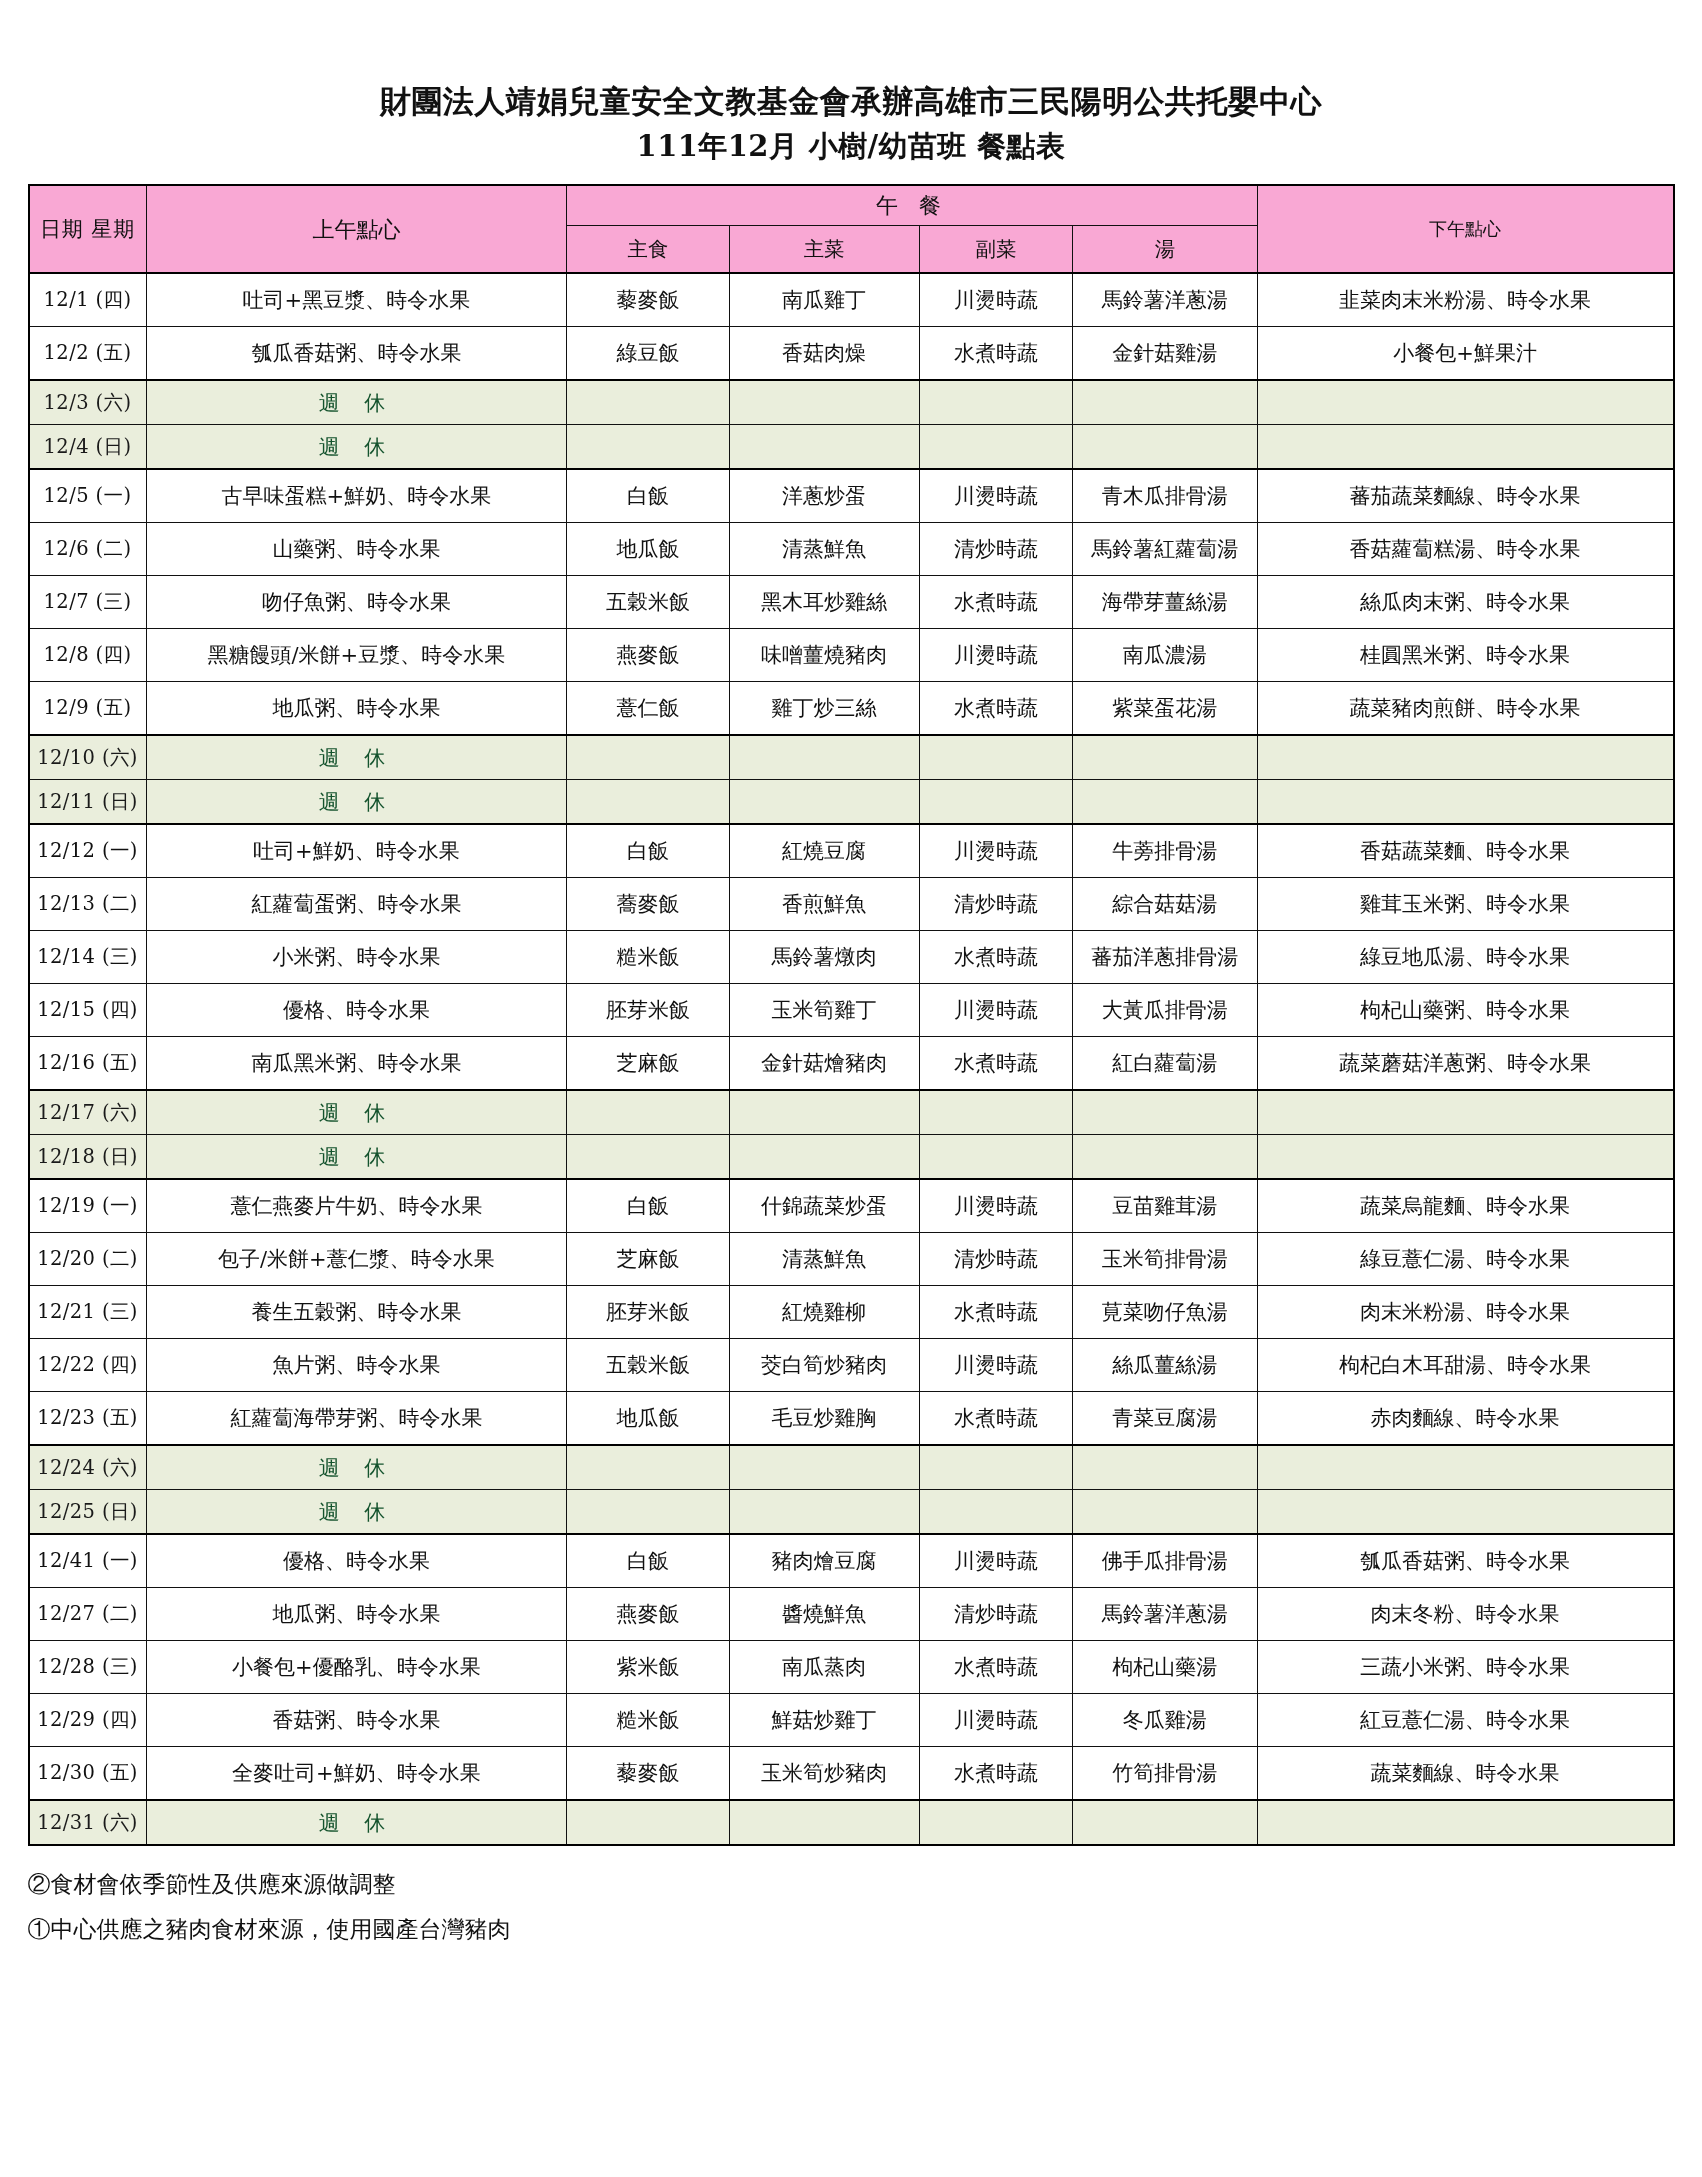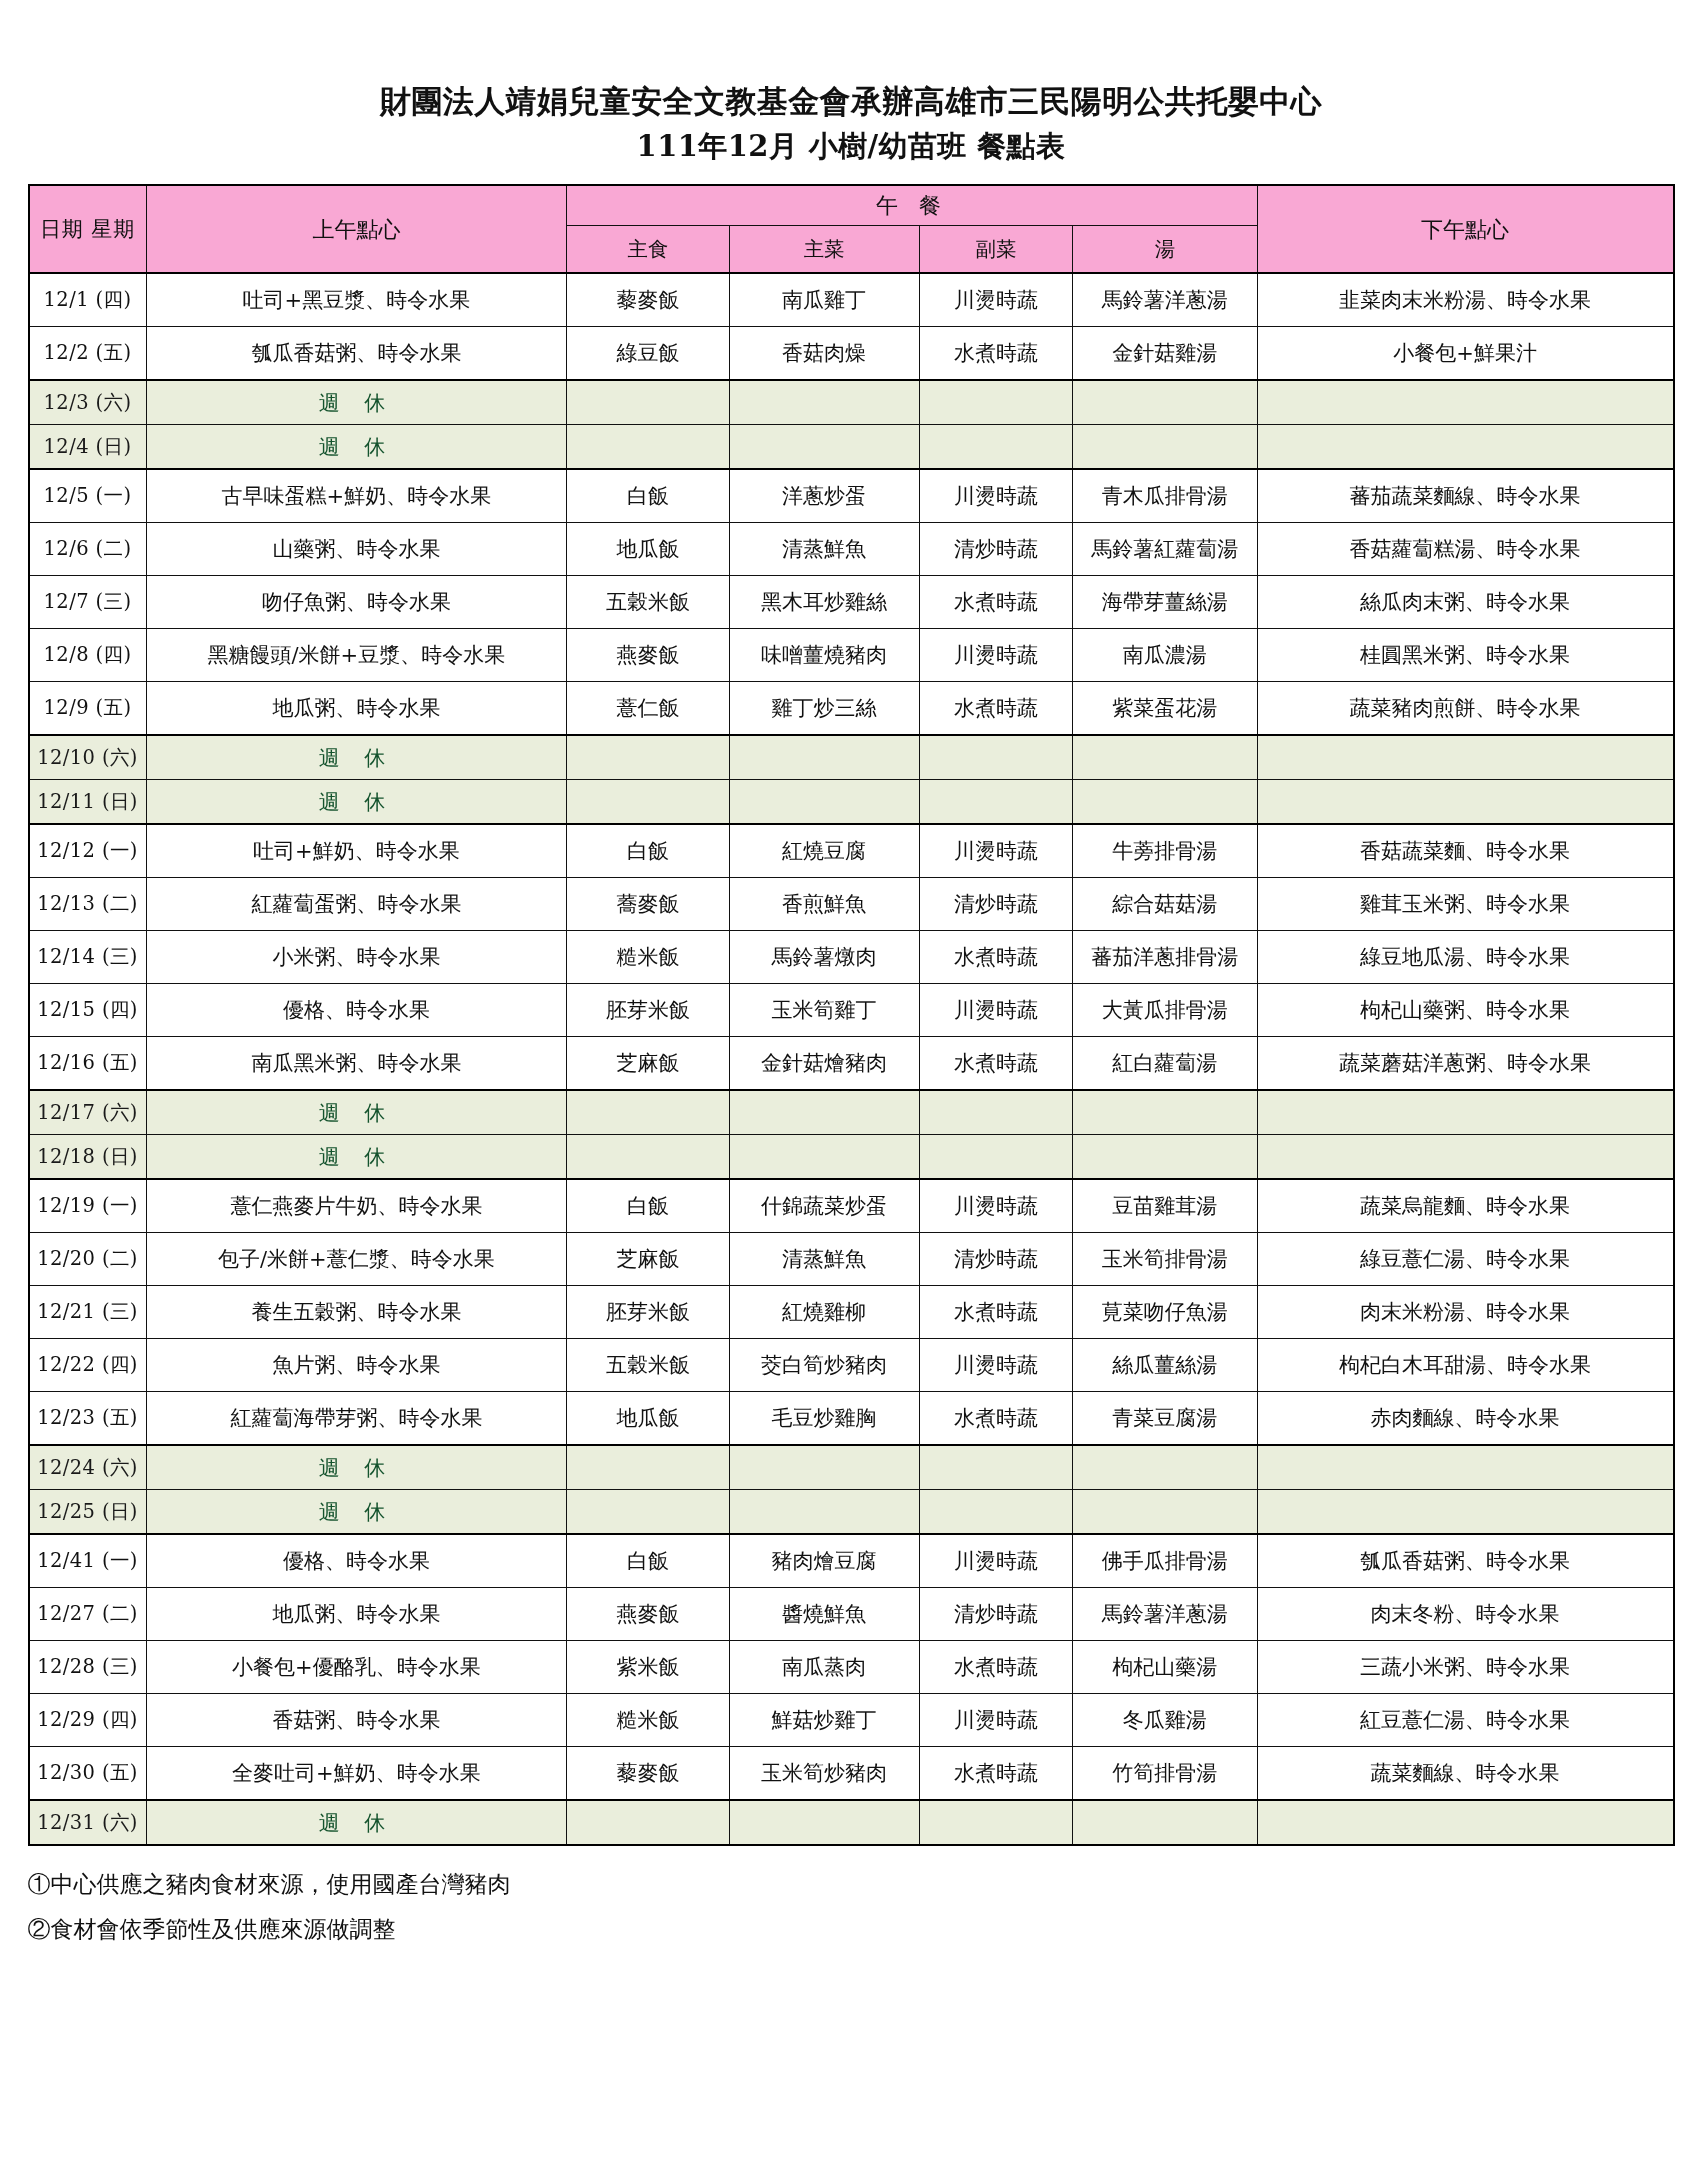--- a/index.html
+++ b/index.html
@@ -73,21 +73,21 @@
   table.menu {
     border: 2.7px solid #000000;
   }
   thead th {
     background: #f9a8d4;
     font-size: 22px;
   }
   th.h-date   { height: 85px; font-size: 21px; letter-spacing: 0.9px; }
   th.h-am     { height: 85px; font-size: 22px; }
   th.h-lunch  { height: 39px; font-size: 22px; letter-spacing: 7px; }
-  th.h-pm     { height: 85px; font-size: 22px; }
+  th.h-pm     { height: 85px; font-size: 18px; }
   th.h-sub    { height: 46px; font-size: 20.4px; }
 
   thead th.h-date, thead th.h-am, thead th.h-pm, thead th.h-lunch {
     border-bottom: 1.2px solid #111111;
   }
   thead tr:last-child th { border-bottom: 2.7px solid #000; }
   thead th.h-date, thead th.h-am, thead th.h-pm { border-bottom: 2.7px solid #000; }
 
   tbody td {
     height: 52px;
@@ -438,18 +438,18 @@
             <td></td>
             <td></td>
             <td></td>
             <td></td>
           </tr>
         </tbody>
     </table>
   </div>
 
   <div class="footnotes" id="footnotes">
+      <div class="footnote">②食材會依季節性及供應來源做調整</div>
       <div class="footnote">①中心供應之豬肉食材來源，使用國產台灣豬肉</div>
-      <div class="footnote">②食材會依季節性及供應來源做調整</div>
     </div>
 
 </div>
 
 
 </body></html>

